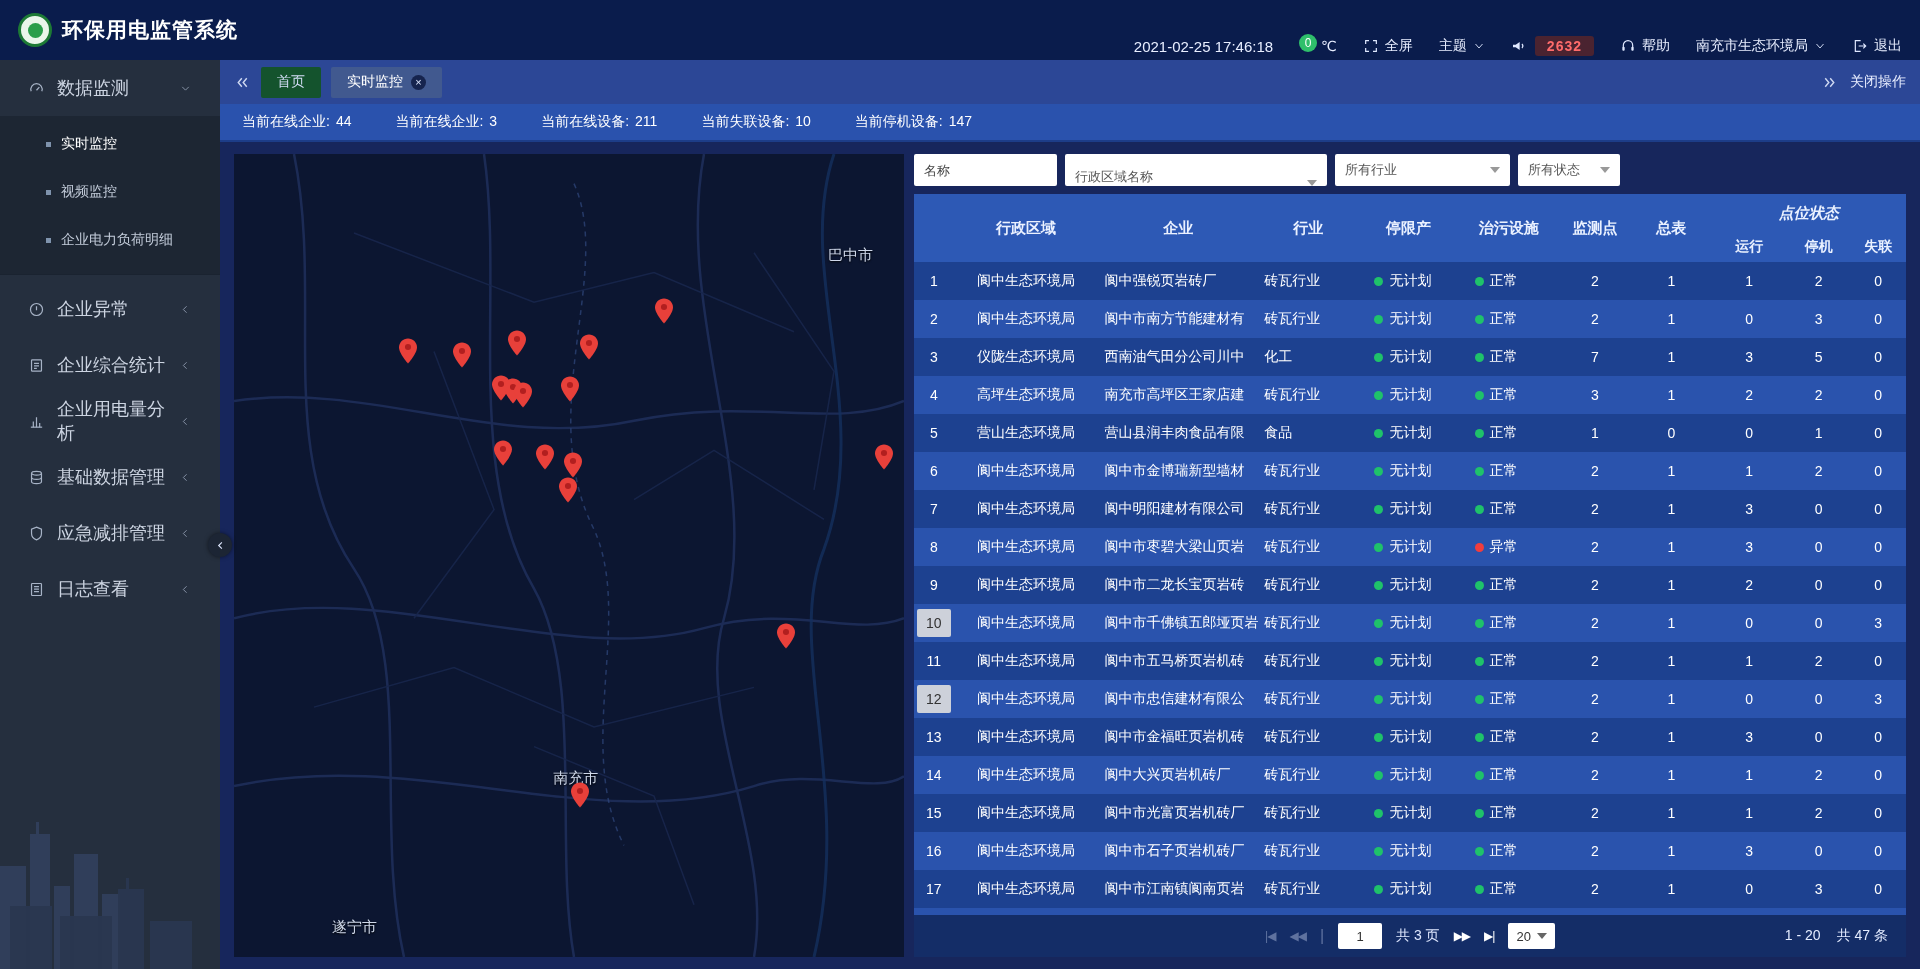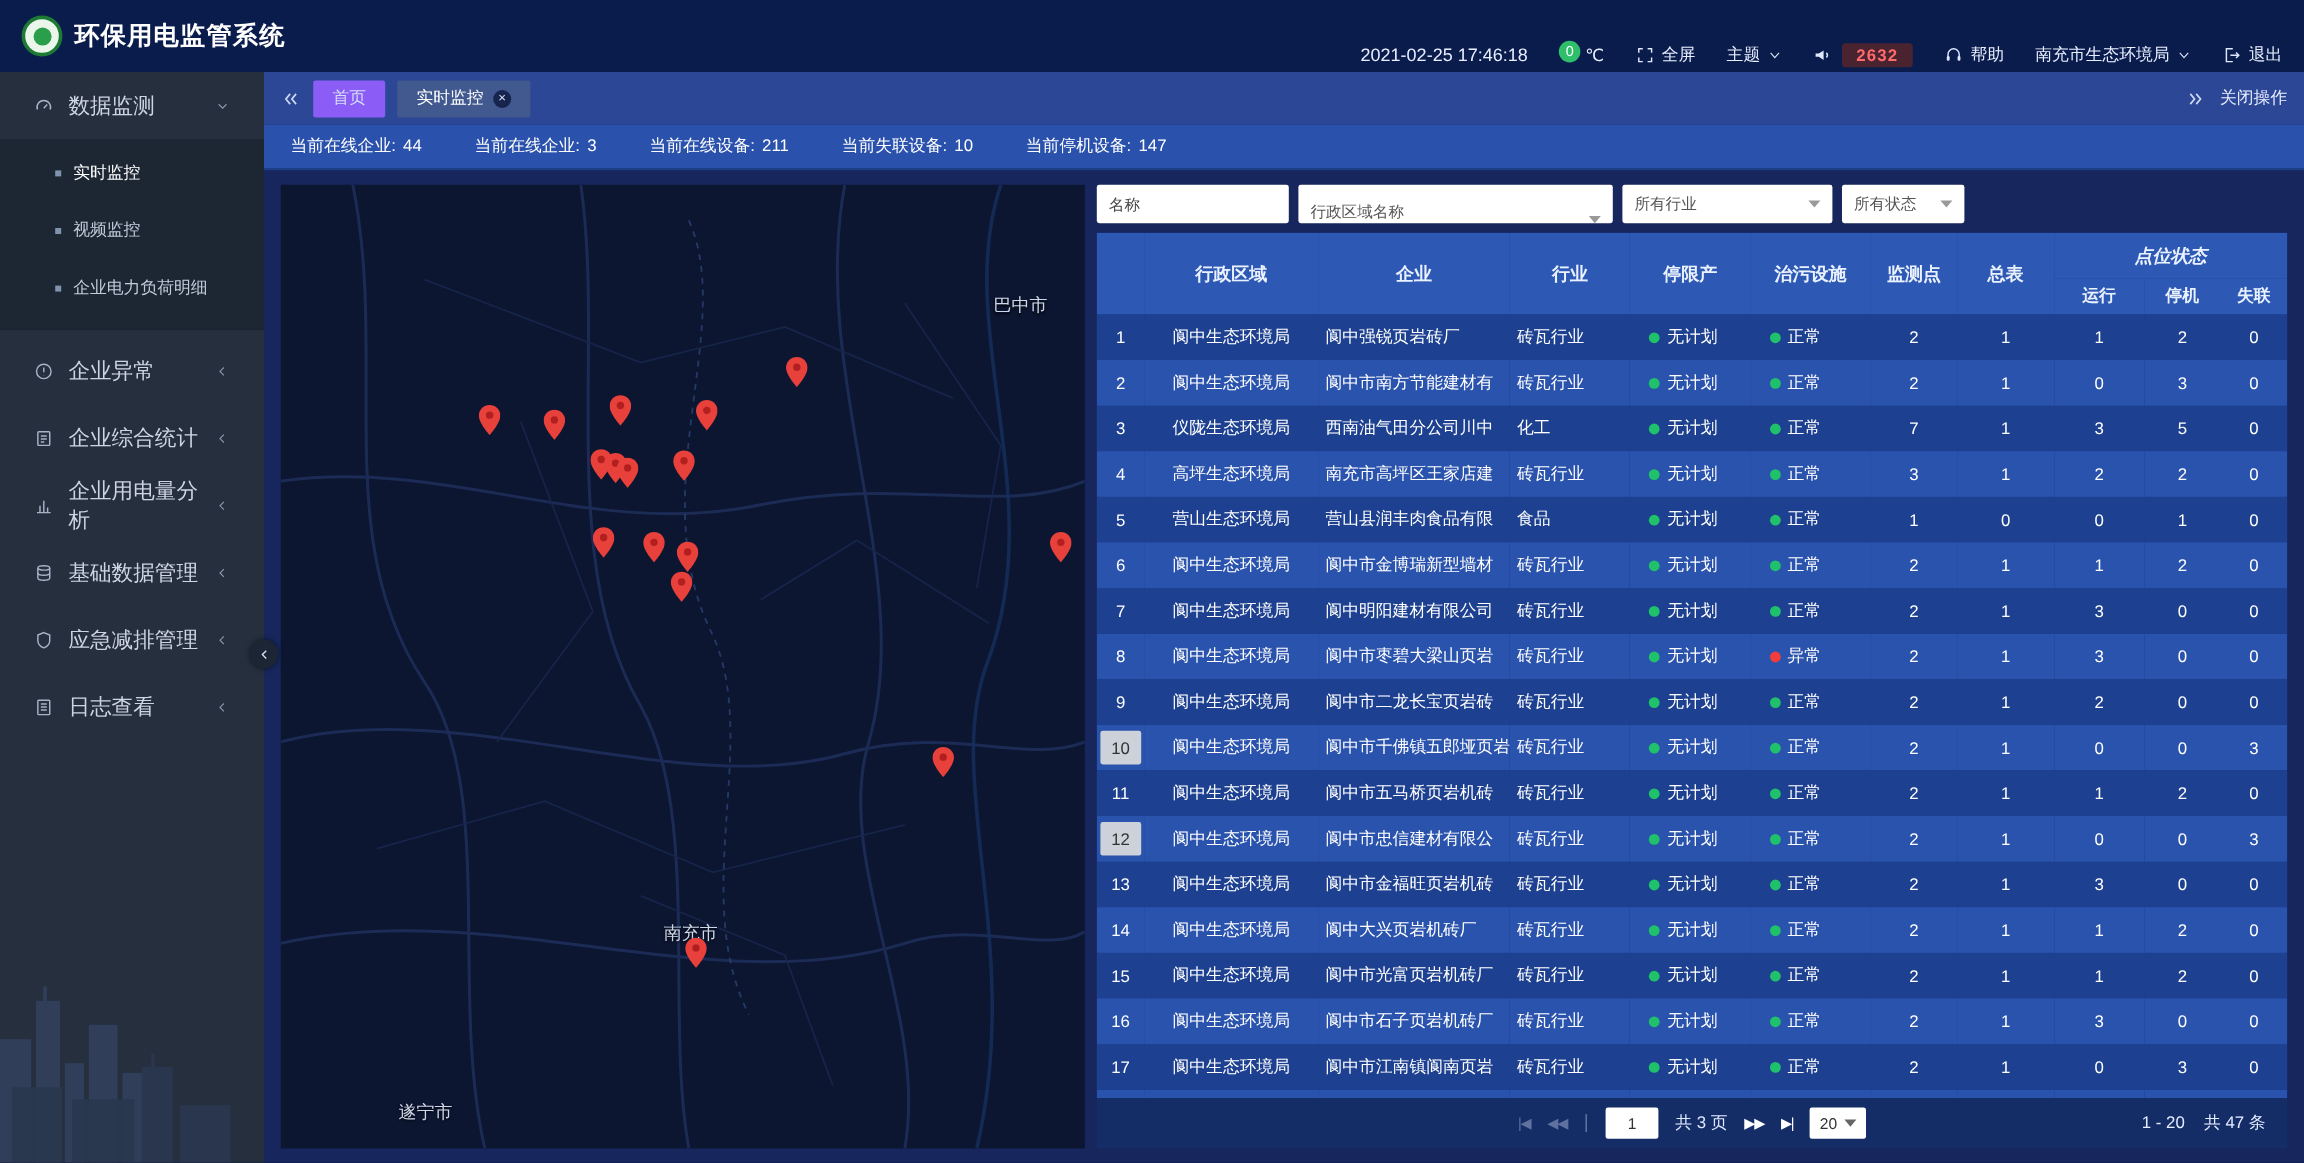--- a/index.html
+++ b/index.html
@@ -39,42 +39,42 @@
   .bullet { width:5px; height:5px; background:#7f93ad; flex:0 0 auto; }
   .skyline { position:absolute; bottom:0; left:0; }
 
   .collapse-handle { position:absolute; left:220px; top:485px; transform:translate(-50%,-50%); width:24px; height:24px; border-radius:50%; background:#1c2534; display:flex; align-items:center; justify-content:center; z-index:20; cursor:pointer; box-shadow:0 0 4px rgba(0,0,0,.5); }
   .collapse-handle svg { width:11px; height:11px; stroke:#dfe8ff; fill:none; stroke-width:2.4; }
 
   
   .main { flex:1; display:flex; flex-direction:column; min-width:0; }
   .tabbar { height:44px; background:#2c4796; display:flex; align-items:center; padding:0 14px; gap:10px; flex:0 0 auto; }
   .ti { width:17px; height:17px; stroke:#cfd9f2; fill:none; stroke-width:2; cursor:pointer; }
-  .tab { height:31px; padding:0 16px; display:flex; align-items:center; gap:8px; background:#8b5cf6; color:#d4def7; font-size:14px; border-radius:2px; cursor:pointer; }
+  .tab { height:31px; padding:0 16px; display:flex; align-items:center; gap:8px; background:#14532d; color:#d4def7; font-size:14px; border-radius:2px; cursor:pointer; }
   .tab.active { background:#41598f; color:#fff; }
   .tab-close { width:15px; height:15px; border-radius:50%; background:#16244e; color:#dfe8ff; font-size:11px; line-height:14px; text-align:center; }
   .tab-right { margin-left:auto; display:flex; align-items:center; gap:12px; color:#e8eeff; font-size:14px; }
   .close-ops { cursor:pointer; }
 
   .statsbar { height:38px; background:#2a52ad; border-bottom:2px solid #1d3d88; display:flex; align-items:center; gap:44px; padding:0 22px; flex:0 0 auto; font-size:14px; }
   .stat { display:flex; gap:6px; white-space:nowrap; }
 
   .content { flex:1; display:flex; gap:10px; padding:12px 14px; background:#17265c; min-height:0; }
 
   
   .map { width:670px; flex:0 0 auto; background:#0c1631; position:relative; overflow:hidden; }
   .roads { position:absolute; inset:0; width:100%; height:100%; }
   .overlay { position:absolute; inset:0; }
   .city-label { position:absolute; transform:translate(-50%,-50%); color:#cfd8ea; font-size:15px; text-shadow:0 1px 2px #000; white-space:nowrap; }
   .pin { position:absolute; transform:translate(-50%,-100%); cursor:pointer; }
 
   
   .panel { flex:1; display:flex; flex-direction:column; min-width:0; }
   .filters { display:flex; gap:8px; margin-bottom:8px; flex:0 0 auto; }
-  .f-name { width:160px; height:32px; border:none; border-radius:2px; background:#fff; padding:0 10px; font-size:13px; color:#333; font-family:inherit; }
+  .f-name { width:143px; height:32px; border:none; border-radius:2px; background:#fff; padding:0 10px; font-size:13px; color:#333; font-family:inherit; }
   .f-name::placeholder { color:#444; opacity:1; }
   .fselect { height:32px; background:#fff; border-radius:2px; display:flex; align-items:center; justify-content:space-between; padding:0 10px; font-size:13px; color:#555; cursor:pointer; }
   .fselect.w1 { width:262px;align-items:flex-end; } .fselect.w2 { width:175px; } .fselect.w3 { width:102px; }
   .caret { width:0; height:0; border-left:5px solid transparent; border-right:5px solid transparent; border-top:6px solid #999; margin-left:8px; }
 
   .table-wrap { flex:1; overflow:hidden; background:#1d4190; min-height:0; }
   table { width:100%; border-collapse:collapse; table-layout:fixed; }
   thead th { background:#2d59b5; color:#eaf1ff; font-weight:bold; font-size:15px; text-align:center; }
   thead tr:first-child th { height:38px; }
   thead tr.sub-row th { height:30px; font-size:14px; }

